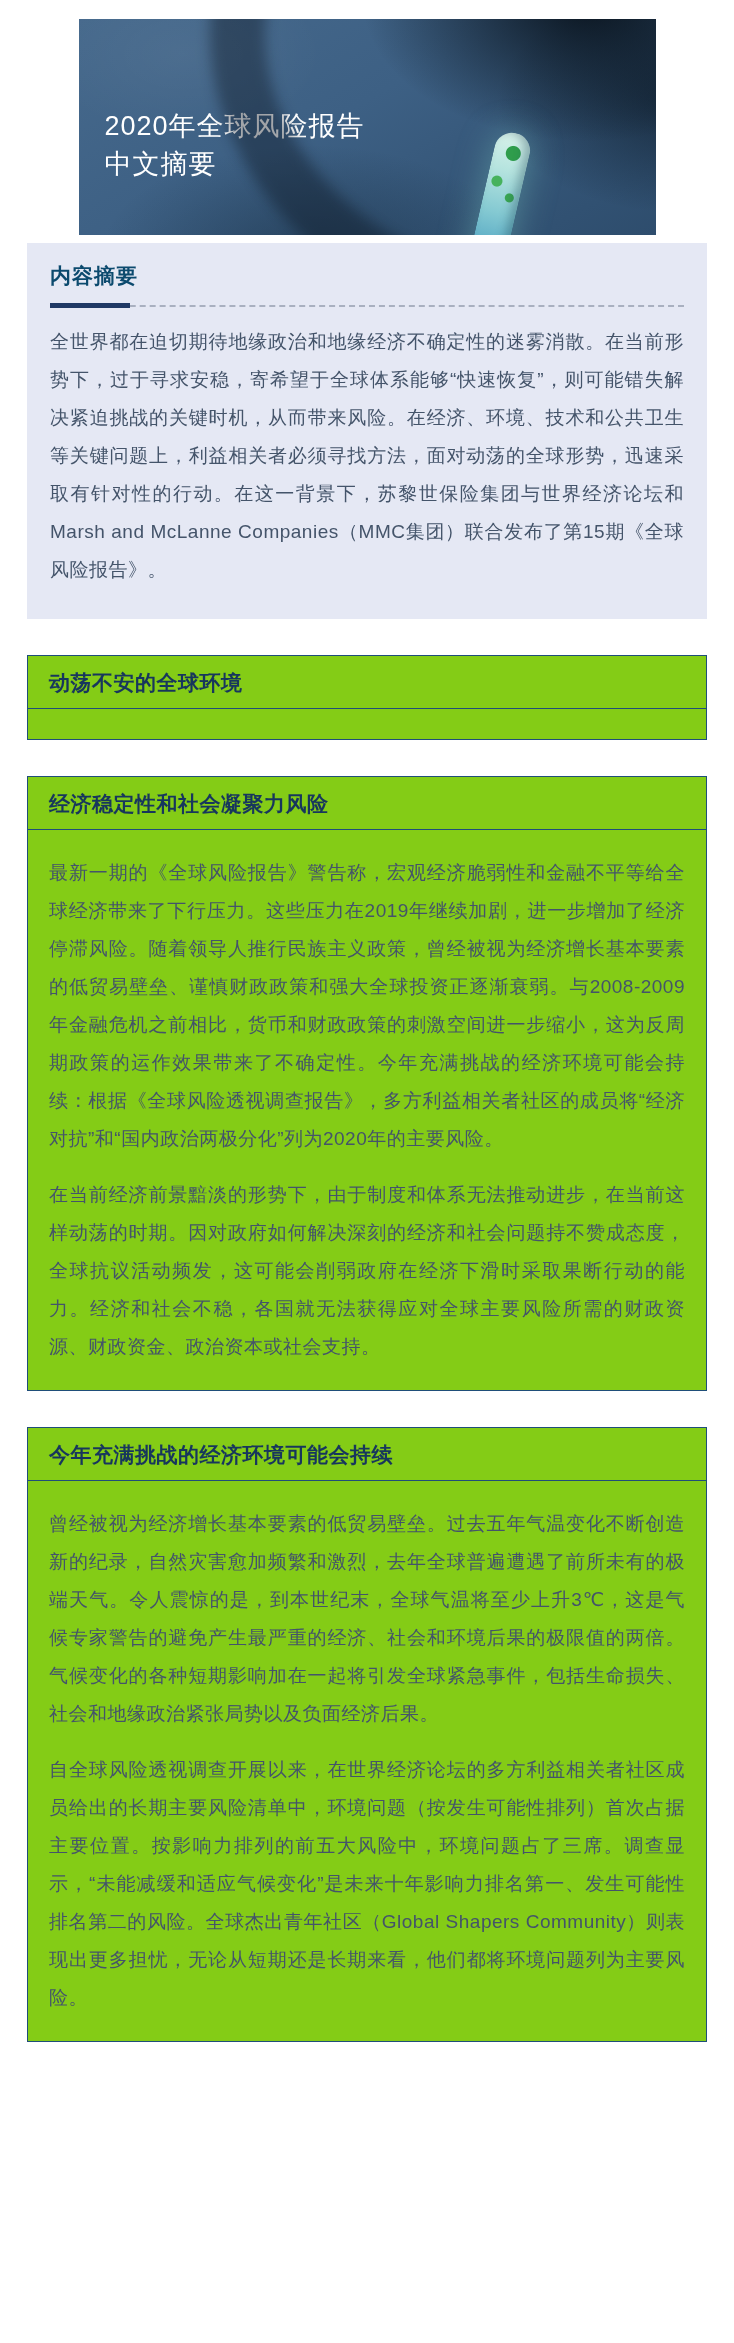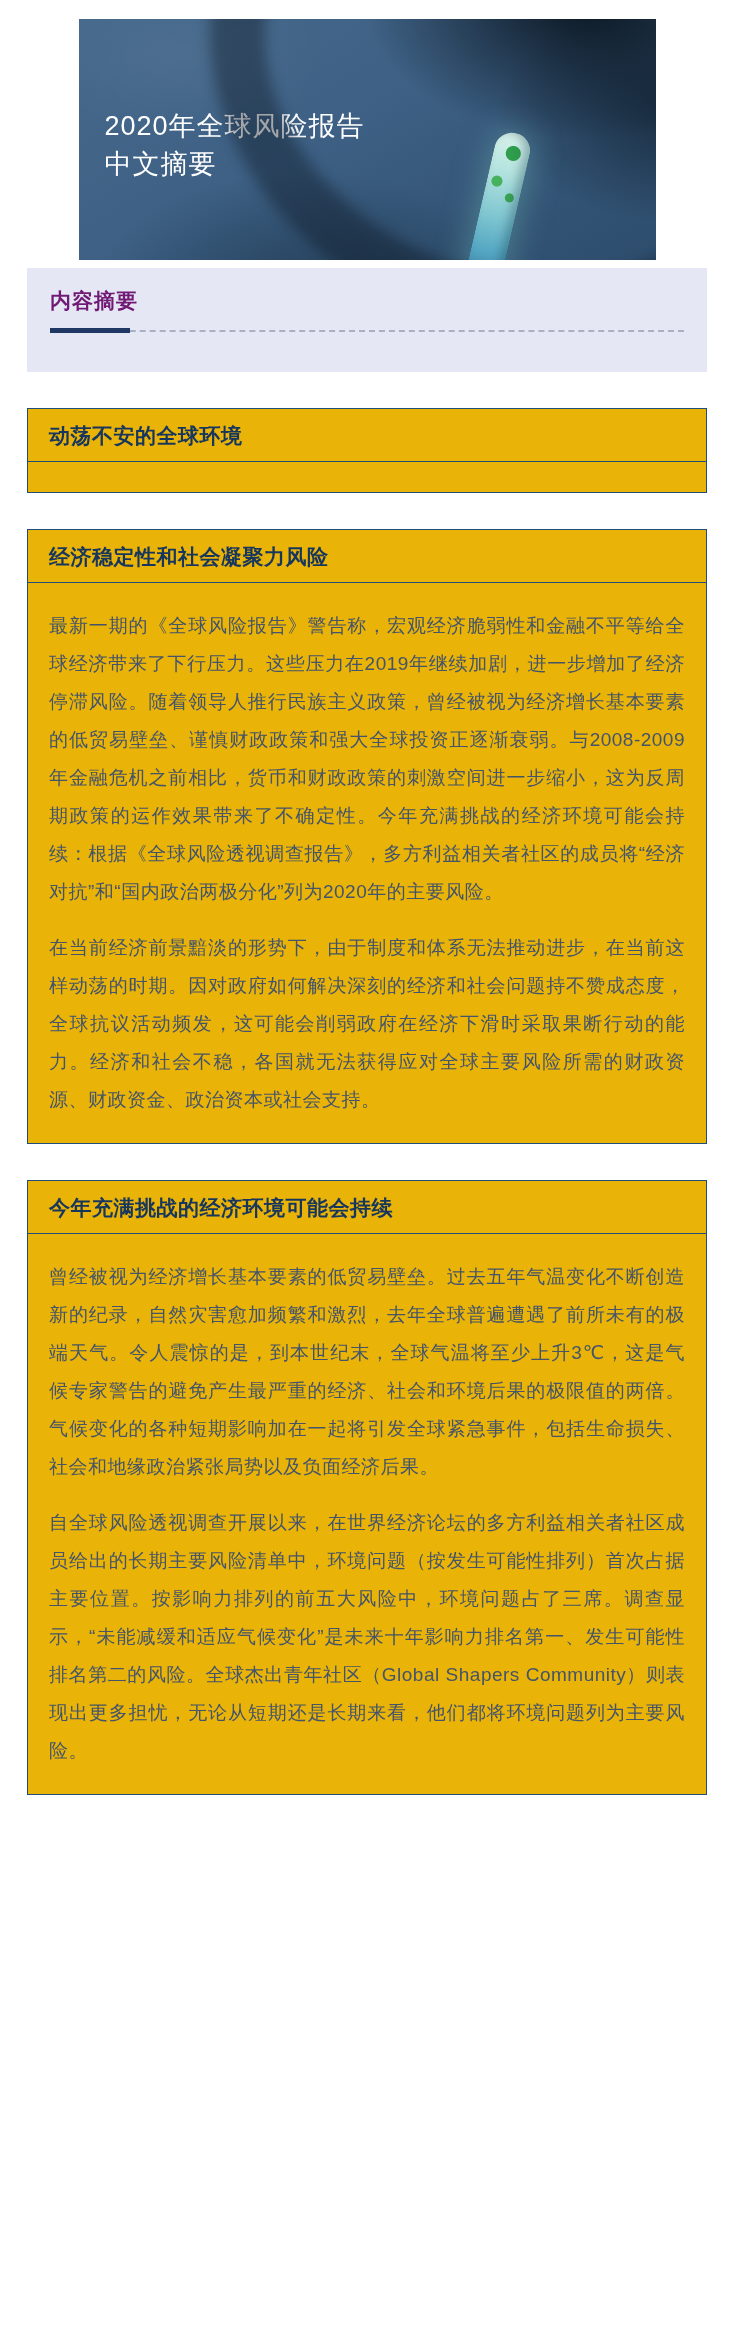--- a/index.html
+++ b/index.html
@@ -7,21 +7,21 @@
     width:734px;
     background:#ffffff;
     font-family:"Liberation Sans","DejaVu Sans",sans-serif;
     -webkit-font-smoothing:antialiased;
   }
   .page{width:734px;}
 
   
   .cover{
     position:relative;
-    width:577px;height:241px;
+    width:577px;height:216px;
     margin:19px auto 0;
     overflow:hidden;
     background:
       radial-gradient(ellipse 320px 200px at 88% -8%, rgba(6,14,22,.92), rgba(6,14,22,0) 70%),
       radial-gradient(ellipse 260px 160px at 104% 38%, rgba(10,22,34,.65), rgba(10,22,34,0) 70%),
       radial-gradient(ellipse 200px 120px at 18% 16%, rgba(255,255,255,.05), rgba(255,255,255,0) 70%),
       radial-gradient(ellipse 300px 160px at 40% 110%, rgba(20,40,58,.45), rgba(20,40,58,0) 70%),
       linear-gradient(150deg,#46698c 0%,#3d6084 45%,#345577 75%,#2e4d6d 100%);
   }
   .cover::after{
@@ -68,42 +68,42 @@
 
   
   .summary-box{
     background:#e5e8f4;
     margin-top:8px;
     padding:18px 23px 30px;
   }
   .summary-box h2{
     margin:0;
     font-size:21px;line-height:30px;
-    color:#701a75;font-weight:bold;
+    color:#0c4a6e;font-weight:bold;
     letter-spacing:1px;
   }
   .summary-rule{
     position:relative;
     height:0;
     border-top:2px dashed #a9b0c0;
     margin:14px 0 10px;
   }
   .summary-rule::before{
     content:"";position:absolute;
     left:0;top:-4px;
     width:80px;height:5px;
     background:#1f3864;
   }
   .summary-box p.body-text{margin-top:16px;}
 
   
   .section-box{
     border:1px solid #1f4e79;
     margin-top:36px;
-    background:#eab308;
+    background:#84cc16;
   }
   .section-box h2{
     margin:0;
     padding:13px 21px 11px;
     border-bottom:1px solid #1f4e79;
     font-size:21px;line-height:28px;
     color:#17365d;font-weight:bold;
     letter-spacing:.5px;
   }
   .section-body{padding:6px 21px 24px;}
@@ -120,20 +120,21 @@
       <div>2020年全球风险报告</div>
       <div>中文摘要</div>
     </div>
   </div>
 
   <div class="content">
 
     <section class="summary-box">
       <h2>内容摘要</h2>
       <div class="summary-rule"></div>
+      <p class="body-text">全世界都在迫切期待地缘政治和地缘经济不确定性的迷雾消散。在当前形势下，过于寻求安稳，寄希望于全球体系能够“快速恢复”，则可能错失解决紧迫挑战的关键时机，从而带来风险。在经济、环境、技术和公共卫生等关键问题上，利益相关者必须寻找方法，面对动荡的全球形势，迅速采取有针对性的行动。在这一背景下，苏黎世保险集团与世界经济论坛和Marsh and McLanne Companies（MMC集团）联合发布了第15期《全球风险报告》。</p>
     </section>
 
     <section class="section-box">
       <h2>动荡不安的全球环境</h2>
       <div class="section-body">
       </div>
     </section>
 
     <section class="section-box">
       <h2>经济稳定性和社会凝聚力风险</h2>

